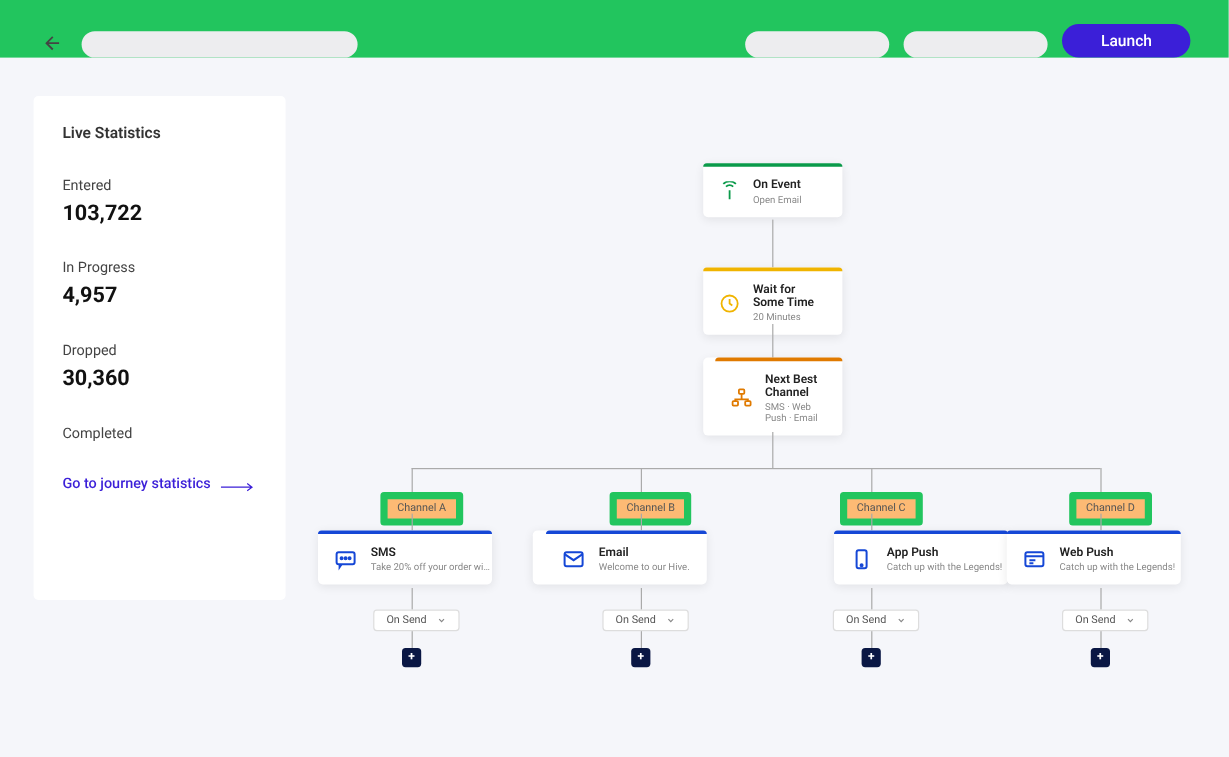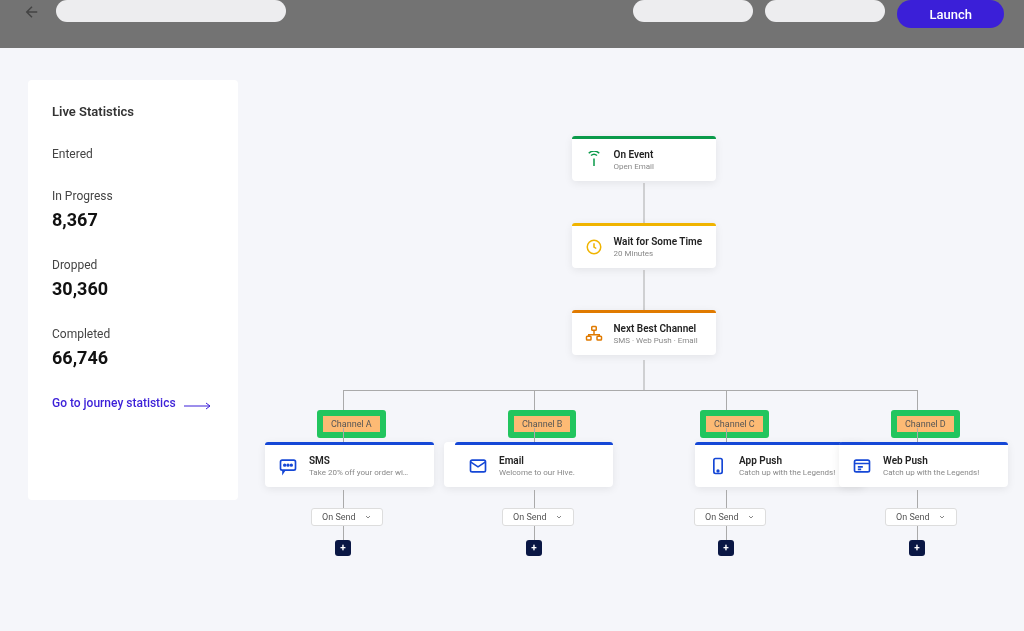--- a/index.html
+++ b/index.html
@@ -1,49 +1,49 @@
 <!DOCTYPE html>
 <html><head>
 <meta charset="utf-8">
 <style>
 * { margin: 0; padding: 0; box-sizing: border-box; font-family: -apple-system, BlinkMacSystemFont, 'Segoe UI', Roboto, sans-serif; }
 body { background: #f5f6fa; width: 1024px; height: 631px; overflow: hidden; }
 
-.header { background: #737373; height: 48px; display: flex; align-items: flex-start; padding: 0 20px; gap: 12px; }
+.header { background: #22c55e; height: 48px; display: flex; align-items: flex-end; padding: 0 32px; gap: 12px; }
 .back-btn { width: 24px; height: 24px; display: flex; align-items: center; justify-content: center; cursor: pointer; }
 .pill { height: 22px; background: #ededef; border-radius: 11px; }
 .pill.title { width: 230px; }
 .pill.action { width: 120px; }
 .spacer { flex: 1; }
 .launch-btn { background: #3b1fd8; color: #fff; border: none; height: 28px; padding: 0 32px; border-radius: 14px; font-size: 13px; font-weight: 500; cursor: pointer; }
 
 .main { display: flex; padding: 32px 0 0 28px; gap: 25px; height: calc(631px - 48px); }
 
 .stats-panel { background: #fff; width: 210px; padding: 24px; border-radius: 4px; height: 420px; }
 .stats-title { font-size: 13px; font-weight: 600; color: #333; margin-bottom: 28px; }
 .stat-block { margin-bottom: 28px; }
 .stat-label { font-size: 12px; color: #444; margin-bottom: 6px; }
 .stat-value { font-size: 18px; font-weight: 700; color: #111; }
 .stats-link { color: #3b1fd8; font-size: 12px; font-weight: 500; display: flex; align-items: flex-end; gap: 8px; cursor: pointer; }
 
 .canvas { position: relative; flex: 1; }
 
-.node-center { position: absolute; left: 50%; transform: translateX(-50%); background: #fff; border-radius: 4px; box-shadow: 0 2px 8px rgba(0,0,0,0.08); width: 144px; }
+.node-center { position: absolute; left: 50%; transform: translateX(-50%); background: #fff; border-radius: 4px; box-shadow: 0 2px 8px rgba(0,0,0,0.08); width: 116px; }
 .node-bar { height: 3px; border-radius: 4px 4px 0 0; }
 .node-body { padding: 10px 12px; display: flex; align-items: center; gap: 10px; }
 .node-icon { width: 20px; height: 20px; display: flex; align-items: center; justify-content: center; flex-shrink: 0; }
 .node-text { display: flex; flex-direction: column; }
 .node-title { font-size: 10px; font-weight: 600; color: #222; }
 .node-sub { font-size: 8px; color: #888; margin-top: 2px; }
 
 .connector-v { position: absolute; left: 50%; width: 1px; background: #aaa; transform: translateX(-50%); }
 
 .channel-tag { position: absolute; background: #fdba74; border: 6px solid #22c55e; border-radius: 3px; padding: 3px 8px; font-size: 9px; color: #555; }
 
-.channel-node { position: absolute; background: #fff; border-radius: 4px; box-shadow: 0 2px 8px rgba(0,0,0,0.08); width: 169px; }
+.channel-node { position: absolute; background: #fff; border-radius: 4px; box-shadow: 0 2px 8px rgba(0,0,0,0.08); width: 145px; }
 .channel-bar { height: 3px; background: #1547d6; border-radius: 4px 4px 0 0; }
 .channel-body { padding: 10px 12px; display: flex; align-items: flex-start; gap: 10px; }
 .channel-icon { width: 22px; height: 22px; display: flex; align-items: center; justify-content: center; flex-shrink: 0; }
 .channel-title { font-size: 10px; font-weight: 600; color: #222; }
 .channel-sub { font-size: 8px; color: #888; margin-top: 2px; white-space: nowrap; overflow: hidden; text-overflow: ellipsis; max-width: 100px; }
 
 .on-send { position: absolute; background: #fff; border: 1px solid #ddd; border-radius: 3px; padding: 3px 10px; font-size: 9px; color: #555; display: flex; align-items: center; gap: 8px; cursor: pointer; }
 
 .add-btn { position: absolute; width: 16px; height: 16px; background: #0a1744; border-radius: 3px; display: flex; align-items: center; justify-content: center; cursor: pointer; }
 .add-btn::after { content: '+'; color: #fff; font-size: 10px; font-weight: 700; line-height: 1; }
@@ -65,32 +65,32 @@
   <div class="pill action"></div>
   <div class="pill action"></div>
   <button class="launch-btn">Launch</button>
 </div>
 
 <div class="main">
   <div class="stats-panel">
     <div class="stats-title">Live Statistics</div>
     <div class="stat-block">
       <div class="stat-label">Entered</div>
+      <div class="stat-value">103,722</div>
     </div>
     <div class="stat-block">
       <div class="stat-label">In Progress</div>
-      <div class="stat-value">8,367</div>
+      <div class="stat-value">4,957</div>
     </div>
     <div class="stat-block">
       <div class="stat-label">Dropped</div>
       <div class="stat-value">30,360</div>
     </div>
     <div class="stat-block">
       <div class="stat-label">Completed</div>
-      <div class="stat-value">66,746</div>
     </div>
     <div class="stats-link">
       <span>Go to journey statistics</span>
       <svg width="28" height="8" viewBox="0 0 28 8" fill="none" stroke="#3b1fd8" stroke-width="1">
           <path d="M0 4h26M22 1l4 3-4 3"></path>
         </svg>
     </div>
   </div>
 
   <div class="canvas">
@@ -121,21 +121,21 @@
             </svg>
         </div>
         <div class="node-text">
           <div class="node-title">Wait for Some Time</div>
           <div class="node-sub">20 Minutes</div>
         </div>
       </div>
     </div>
     <div class="connector-v" style="top: 190px; height: 40px;"></div>
 
-    <div class="node-center" style="top: 230px;">
+    <div class="node-center" style="top: 218px; padding-left: 10px;">
       <div class="node-bar" style="background:#e07a00"></div>
       <div class="node-body">
         <div class="node-icon">
           <svg width="18" height="18" viewBox="0 0 24 24" fill="none" stroke="#e07a00" stroke-width="2">
               <rect x="9" y="2" width="6" height="5" rx="1"></rect>
               <rect x="2" y="15" width="6" height="5" rx="1"></rect>
               <rect x="16" y="15" width="6" height="5" rx="1"></rect>
               <path d="M12 7v4M5 15v-2h14v2M12 11v2"></path>
             </svg>
         </div>

